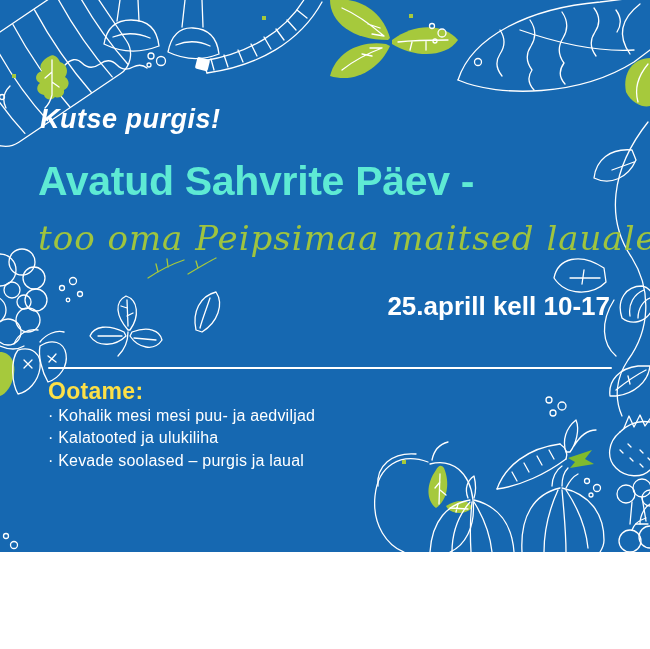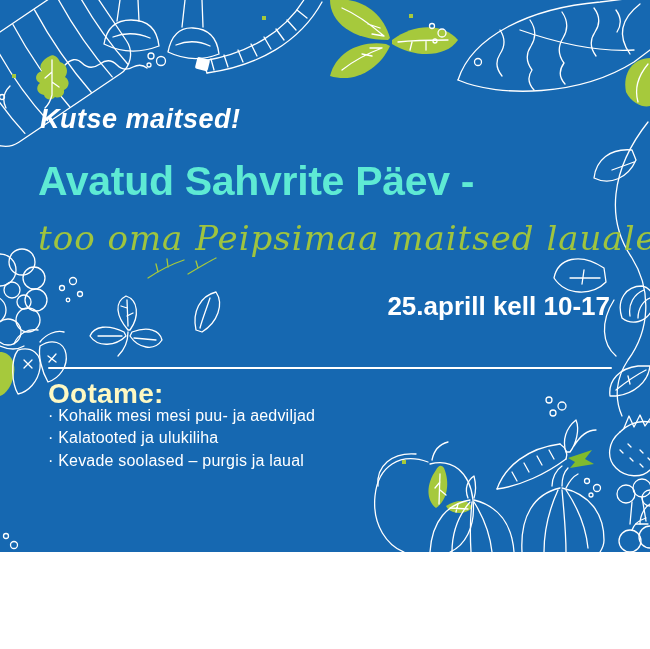--- a/index.html
+++ b/index.html
@@ -29,22 +29,22 @@
   .location {
     position: absolute; right: 40px; top: 290px; text-align: right;
     color: #ffffff; font-weight: 700; font-size: 26px; line-height: 33px;
   }
   .location .line1 { display: flex; align-items: center; gap: 12px; justify-content: flex-end; }
   .rule {
     position: absolute; left: 48px; top: 367px; width: 564px; height: 2px;
     background: #ffffff; border-radius: 1px;
   }
   .ootame {
-    position: absolute; left: 48px; top: 378px; font-size: 28px;
-    font-weight: 700; color: #fef9c3; letter-spacing: .3px;
+    position: absolute; left: 48px; top: 378px; font-size: 23px;
+    font-weight: 700; color: #fde047; letter-spacing: .3px;
   }
   .expect-list {
     position: absolute; left: 48px; top: 405px; list-style: none;
     color: #ffffff; font-size: 16px; line-height: 22.3px; letter-spacing: .2px;
   }
   .expect-list li::before { content: "· "; }
   .footer {
     position: absolute; left: 0; top: 552px; width: 650px; height: 97px;
     background: #ffffff;
   }
@@ -239,21 +239,21 @@
         <path d="M632,502 l-2,22 M642,497 l4,24 M636,524 l12,0"></path>
       </g>
 
       <g>
         <path d="M640,524 C640,514 646,506 650,504 M632,530 C634,524 640,520 646,518"></path>
         <circle cx="630" cy="541" r="11"></circle>
           <circle cx="650" cy="537" r="11"></circle>
       </g>
     </svg>
 
-    <div class="kicker">Kutse maitsed!</div>
+    <div class="kicker">Kutse purgis!</div>
     <h1 class="title">Avatud Sahvrite Päev -</h1>
     <div class="tagline">too oma Peipsimaa maitsed lauale</div>
 
     <div class="location">
       <div>25.aprill kell 10-17</div>
     </div>
 
     <div class="rule"></div>
     <div class="ootame">Ootame:</div>
     <ul class="expect-list">

